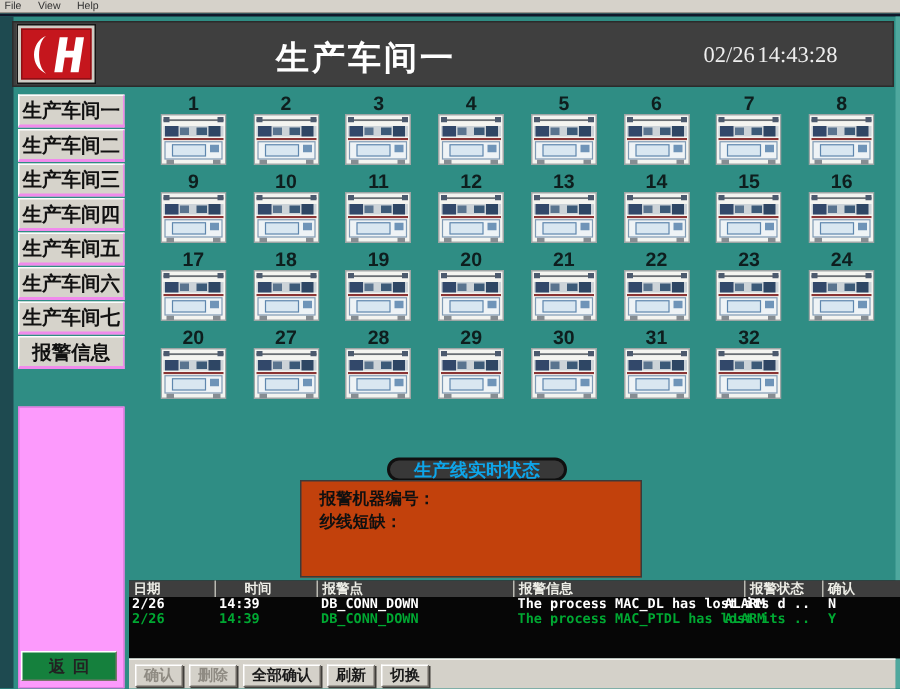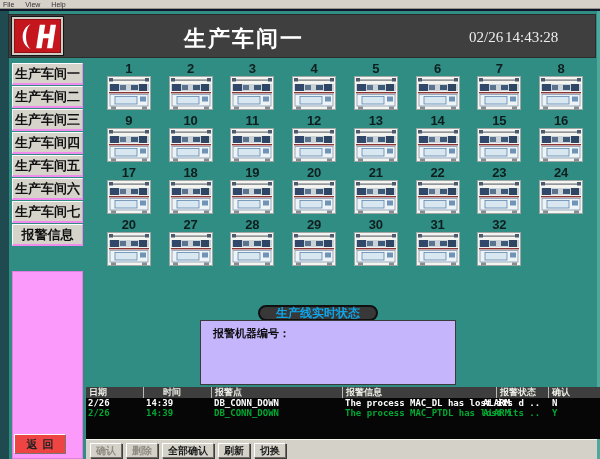--- a/index.html
+++ b/index.html
@@ -54,22 +54,22 @@
   .wbtn {
     width:71px; height:22px; background:#D6D3CB; color:#111; cursor:pointer;
     border:1px solid; border-color:#FDFDFD #F08AEC #F08AEC #FDFDFD; border-bottom-width:2px;
     font-family:inherit; font-size:13px; font-weight:bold; padding:0; white-space:nowrap;
   }
   #pinkpanel {
     position:absolute; left:12px; top:260px; width:71px; height:188px;
     background:#FC9AFC; border:1px solid #E27EE2;
   }
   #backbtn {
-    position:absolute; left:14px; top:423px; width:52px; height:20px;
-    background:#ef4444; border:1px solid; border-color:#fff #7a766f #7a766f #fff;
+    position:absolute; left:14px; top:423px; width:64px; height:20px;
+    background:#15803d; border:1px solid; border-color:#fff #7a766f #7a766f #fff;
     font-family:inherit; font-size:11px; font-weight:bold; color:#222; letter-spacing:5px;
     padding:0 0 0 5px; cursor:pointer;
   }
 
   
   #machines {
     position:absolute; left:98px; top:52px; width:494px;
     display:grid; grid-template-columns:repeat(8,1fr); row-gap:4px;
   }
   .mcell { display:flex; flex-direction:column; align-items:center; height:48px; cursor:pointer; }
@@ -77,22 +77,22 @@
   .micon { width:44px; height:34px; margin-top:1px; }
 
   
   #statusbadge {
     position:absolute; left:258px; top:294px; width:120px; height:16px;
     background:#383838; border:2px solid #101010; border-radius:9px;
     color:#0ea5e9; font-size:12px; font-weight:bold; text-align:center; line-height:12px;
     white-space:nowrap;
   }
   #statuspanel {
-    position:absolute; left:200px; top:309px; width:256px; height:65px;
-    background:#c4b5fd; border:1px solid #3a3a3a;
+    position:absolute; left:200px; top:309px; width:228px; height:65px;
+    background:#c2410c; border:1px solid #3a3a3a;
     color:#101010; font-size:11px; font-weight:bold;
     padding:5px 0 0 12px; line-height:15px;
   }
 
   
   #alarmtable { position:absolute; left:86px; top:376px; width:524px; height:52px; background:#060606; }
   #thead {
     display:flex; height:11px; background:#3E3E3E; color:#EDEDE6;
     font-size:9px; font-weight:bold; line-height:11px;
   }
@@ -822,20 +822,21 @@
           <rect x="33" y="20.5" width="6" height="5" fill="#6f94b8"></rect>
           <rect x="4" y="30.5" width="5" height="3" fill="#868d92"></rect>
           <rect x="35" y="30.5" width="5" height="3" fill="#868d92"></rect>
         </svg>
       </div>
     </div>
 
   <div id="statusbadge">生产线实时状态</div>
   <div id="statuspanel">
     <div>报警机器编号：</div>
+    <div>纱线短缺：</div>
   </div>
 
   <div id="alarmtable">
     <div id="thead">
       <div class="th h0">日期</div>
       <div class="th h1">时间</div>
       <div class="th h2">报警点</div>
       <div class="th h3">报警信息</div>
       <div class="th h4">报警状态</div>
       <div class="th h5">确认</div>

